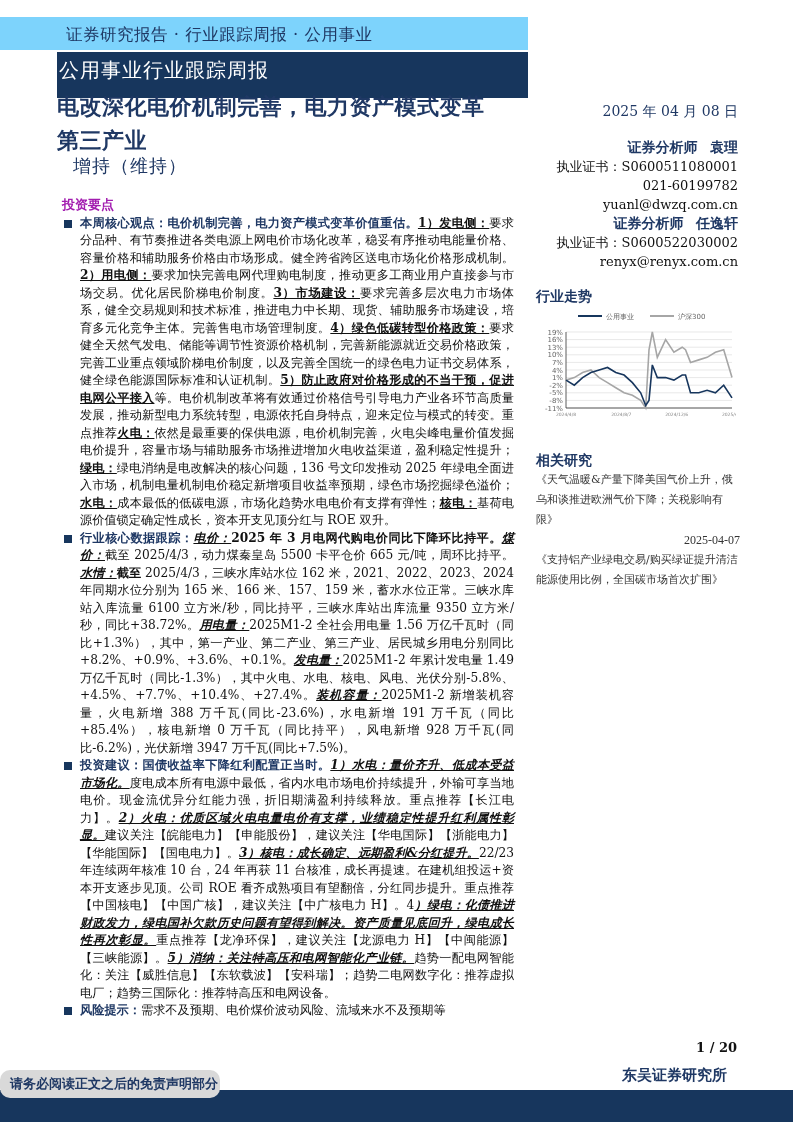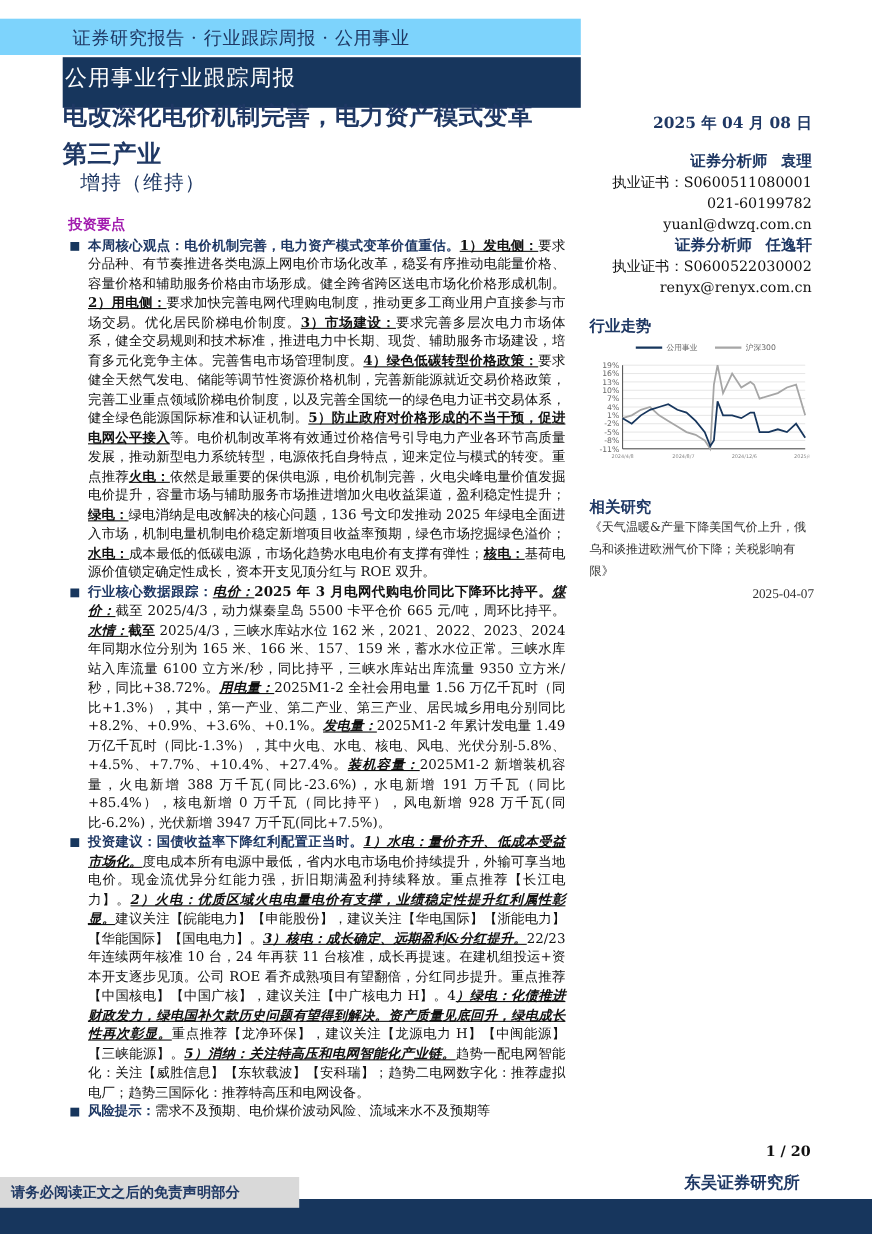--- a/index.html
+++ b/index.html
@@ -21,21 +21,21 @@
   }
   .navy-band span { position:absolute; left:2px; top:5px; font-size:20px; letter-spacing:1px; }
   .title {
     position:absolute; left:57px; top:89px; width:480px;
     font-size:22px; font-weight:bold; color:#1f3864; line-height:34px; letter-spacing:0.5px;
   }
   .rating {
     position:absolute; left:73px; top:154px; font-size:18px; color:#1f3864; letter-spacing:1px;text-align:right;
   }
   .right-col { position:absolute; right:55px; text-align:right; }
-  .date { top:103px; font-size:14px; font-weight:bold; color:#1f3864; }
+  .date { top:103px; font-size:14px; font-weight:normal; color:#1f3864; }
   .analyst { font-size:13px; line-height:19px; color:#111; }
   .analyst .name { font-weight:bold; color:#1f3864; font-size:14px; }
   .sec-head {
     position:absolute; font-size:14px; font-weight:bold; color:#1f3864;
   }
   .chart-wrap { position:absolute; left:536px; top:308px; width:200px; height:110px; }
   .related {
     position:absolute; left:536px; top:470px; width:204px; font-size:11px; line-height:20px; color:#333;
   }
   .related .date-r { text-align:right; font-family:"Liberation Serif", serif; font-size:12px; }
@@ -46,21 +46,21 @@
   .body .h { font-weight:bold; color:#a21caf; font-size:13px; margin-bottom:1px; }
   .bullet { position:relative; padding-left:18px; }
   .bullet .sq {
     position:absolute; left:2px; top:5px; width:8px; height:8px; background:#17365d;
   }
   .blue-b { color:#1f3864; font-weight:bold; }
   .ub { font-weight:bold; text-decoration:underline; }
   .ubi { font-weight:bold; font-style:italic; text-decoration:underline; }
   .b { font-weight:bold; }
   .footer-gray {
-    position:absolute; left:0; top:1070px; width:272px; height:28px; background:#d9d9d9; z-index:2;
+    position:absolute; left:0; top:1070px; width:220px; height:28px; background:#d9d9d9; z-index:2;border-radius:10px;
   }
   .footer-gray span { position:absolute; left:10px; top:5px; font-size:13px; font-weight:bold; color:#1f3864; }
   .footer-navy { position:absolute; left:0; top:1090px; width:793px; height:32px; background:#17365d; }
   .page-num { position:absolute; right:56px; top:1040px; font-size:13px; font-weight:bold; }
   .org { position:absolute; right:66px; top:1066px; font-size:15px; color:#1f3864; font-weight:bold; }
   svg text { font-family:"DejaVu Sans", sans-serif; }
 </style>
 </head>
 <body>
 
@@ -132,20 +132,21 @@
     </svg>
 </div>
 
 <div class="sec-head" style="left:536px; top:452px;">相关研究</div>
 <div class="related">
   <div>
     <div>《天气温暖&amp;产量下降美国气价上升，俄乌和谈推进欧洲气价下降；关税影响有限》</div>
     <div class="date-r">2025-04-07</div>
   </div>
   <div>
+    <div>《支持铝产业绿电交易/购买绿证提升清洁能源使用比例，全国碳市场首次扩围》</div>
   </div>
 </div>
 
 <div class="body">
   <div class="h">投资要点</div>
   <div id="bullets">
       <div class="bullet"><span class="sq"></span><span class="blue-b">本周核心观点：电价机制完善，电力资产模式变革价值重估。</span><span class="ub">1）发电侧：</span><span>要求分品种、有节奏推进各类电源上网电价市场化改革，稳妥有序推动电能量价格、容量价格和辅助服务价格由市场形成。健全跨省跨区送电市场化价格形成机制。</span><span class="ub">2）用电侧：</span><span>要求加快完善电网代理购电制度，推动更多工商业用户直接参与市场交易。优化居民阶梯电价制度。</span><span class="ub">3）市场建设：</span><span>要求完善多层次电力市场体系，健全交易规则和技术标准，推进电力中长期、现货、辅助服务市场建设，培育多元化竞争主体。完善售电市场管理制度。</span><span class="ub">4）绿色低碳转型价格政策：</span><span>要求健全天然气发电、储能等调节性资源价格机制，完善新能源就近交易价格政策，完善工业重点领域阶梯电价制度，以及完善全国统一的绿色电力证书交易体系，健全绿色能源国际标准和认证机制。</span><span class="ub">5）防止政府对价格形成的不当干预，促进电网公平接入</span><span>等。电价机制改革将有效通过价格信号引导电力产业各环节高质量发展，推动新型电力系统转型，电源依托自身特点，迎来定位与模式的转变。重点推荐</span><span class="ub">火电：</span><span>依然是最重要的保供电源，电价机制完善，火电尖峰电量价值发掘电价提升，容量市场与辅助服务市场推进增加火电收益渠道，盈利稳定性提升；</span><span class="ub">绿电：</span><span>绿电消纳是电改解决的核心问题，136 号文印发推动 2025 年绿电全面进入市场，机制电量机制电价稳定新增项目收益率预期，绿色市场挖掘绿色溢价；</span><span class="ub">水电：</span><span>成本最低的低碳电源，市场化趋势水电电价有支撑有弹性；</span><span class="ub">核电：</span><span>基荷电源价值锁定确定性成长，资本开支见顶分红与 ROE 双升。</span></div>
       <div class="bullet"><span class="sq"></span><span class="blue-b">行业核心数据跟踪：</span><span class="ubi">电价：</span><span class="b">2025 年 3 月电网代购电价同比下降环比持平。</span><span class="ubi">煤价：</span><span>截至 2025/4/3，动力煤秦皇岛 5500 卡平仓价 665 元/吨，周环比持平。</span><span class="ubi">水情：</span><span class="b">截至</span><span> 2025/4/3，三峡水库站水位 162 米，2021、2022、2023、2024 年同期水位分别为 165 米、166 米、157、159 米，蓄水水位正常。三峡水库站入库流量 6100 立方米/秒，同比持平，三峡水库站出库流量 9350 立方米/秒，同比+38.72%。</span><span class="ubi">用电量：</span><span>2025M1-2 全社会用电量 1.56 万亿千瓦时（同比+1.3%），其中，第一产业、第二产业、第三产业、居民城乡用电分别同比+8.2%、+0.9%、+3.6%、+0.1%。</span><span class="ubi">发电量：</span><span>2025M1-2 年累计发电量 1.49 万亿千瓦时（同比-1.3%），其中火电、水电、核电、风电、光伏分别-5.8%、+4.5%、+7.7%、+10.4%、+27.4%。</span><span class="ubi">装机容量：</span><span>2025M1-2 新增装机容量，火电新增 388 万千瓦(同比-23.6%)，水电新增 191 万千瓦（同比+85.4%），核电新增 0 万千瓦（同比持平），风电新增 928 万千瓦(同比-6.2%)，光伏新增 3947 万千瓦(同比+7.5%)。</span></div>
       <div class="bullet"><span class="sq"></span><span class="blue-b">投资建议：国债收益率下降红利配置正当时。</span><span class="ubi">1）水电：量价齐升、低成本受益市场化。</span><span>度电成本所有电源中最低，省内水电市场电价持续提升，外输可享当地电价。现金流优异分红能力强，折旧期满盈利持续释放。重点推荐【长江电力】。</span><span class="ubi">2）火电：优质区域火电电量电价有支撑，业绩稳定性提升红利属性彰显。</span><span>建议关注【皖能电力】【申能股份】，建议关注【华电国际】【浙能电力】【华能国际】【国电电力】。</span><span class="ubi">3）核电：成长确定、远期盈利&amp;分红提升。</span><span>22/23 年连续两年核准 10 台，24 年再获 11 台核准，成长再提速。在建机组投运+资本开支逐步见顶。公司 ROE 看齐成熟项目有望翻倍，分红同步提升。重点推荐【中国核电】【中国广核】，建议关注【中广核电力 H】。4</span><span class="ubi">）绿电：化债推进财政发力，绿电国补欠款历史问题有望得到解决。资产质量见底回升，绿电成长性再次彰显。</span><span>重点推荐【龙净环保】，建议关注【龙源电力 H】【中闽能源】【三峡能源】。</span><span class="ubi">5）消纳：关注特高压和电网智能化产业链。</span><span>趋势一配电网智能化：关注【威胜信息】【东软载波】【安科瑞】；趋势二电网数字化：推荐虚拟电厂；趋势三国际化：推荐特高压和电网设备。</span></div>
       <div class="bullet"><span class="sq"></span><span class="blue-b">风险提示：</span><span>需求不及预期、电价煤价波动风险、流域来水不及预期等</span></div>

